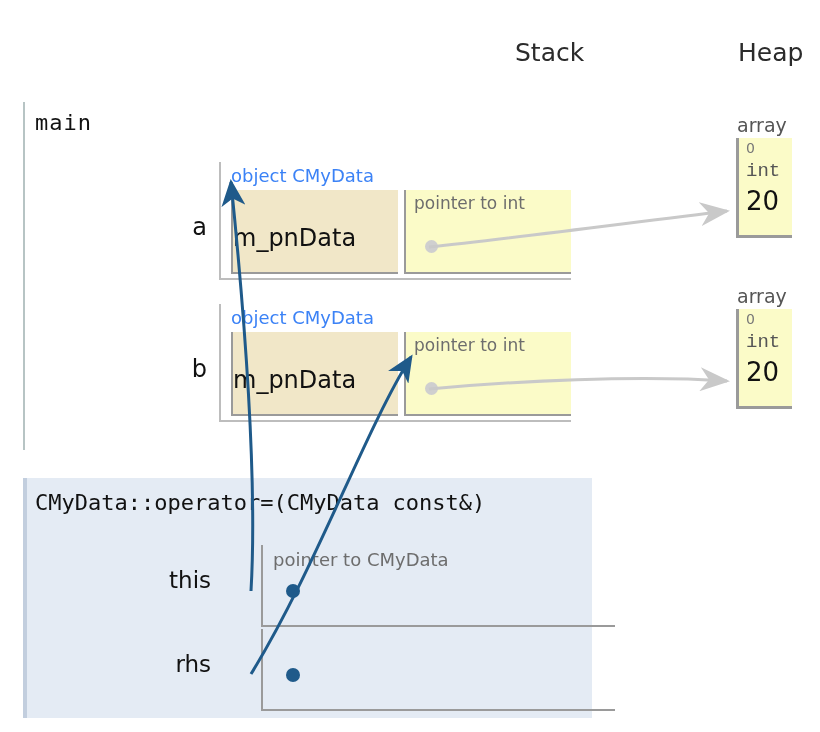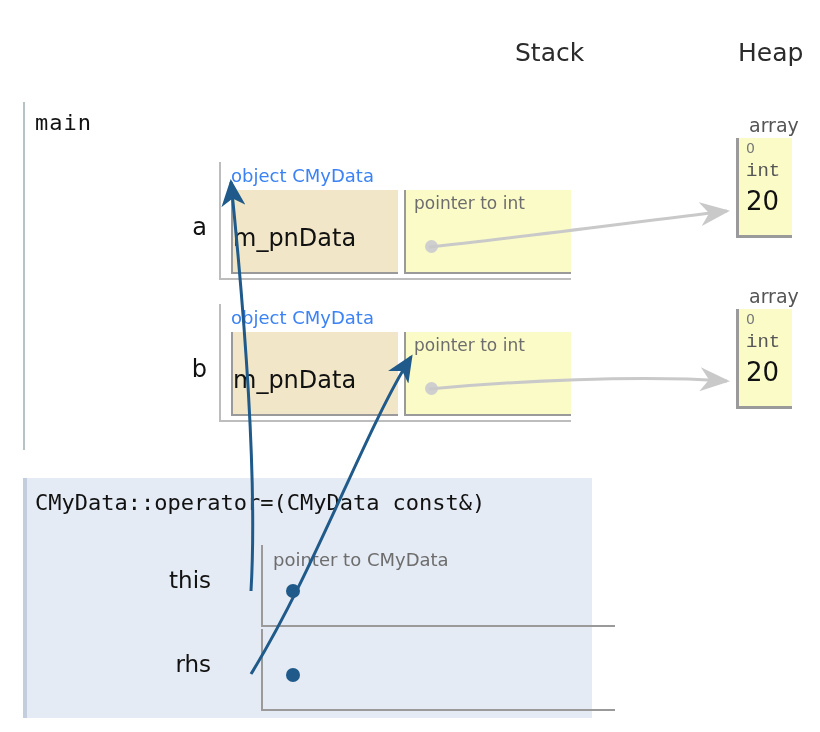--- a/index.html
+++ b/index.html
@@ -36,21 +36,21 @@
   .cell-name{position:absolute;left:0;right:0;top:34px;text-align:left;
              font-size:24px;color:#111;}
   .cell-type{position:absolute;left:8px;top:3px;font-size:17px;color:#6d6d6d;
              white-space:nowrap;}
   .ptr-dot{position:absolute;width:13px;height:13px;border-radius:50%;
            background:#cfcfcf;}
 
   
   .heapcell{position:absolute;box-sizing:border-box;background:#fbfbc8;
             border-left:3px solid #9a9a9a;border-bottom:3px solid #9a9a9a;}
-  .heap-title{position:absolute;font-size:19px;color:#555;white-space:nowrap;margin-left:12px;}
+  .heap-title{position:absolute;font-size:19px;color:#555;white-space:nowrap;}
   .heap-index{position:absolute;left:7px;top:2px;font-size:14px;color:#777;}
   .heap-type{position:absolute;left:7px;top:22px;font-size:19px;color:#555;font-family:Liberation Mono, monospace;}
   .heap-value{position:absolute;left:7px;top:48px;font-size:26px;color:#111;}
 
   
   #fn-frame{position:absolute;left:8px;top:478px;width:569px;height:240px;
             background:#e4ebf4;}
   #fn-accent{position:absolute;left:8px;top:478px;width:4px;height:240px;
              background:#c2cede;}
   #fn-title{position:absolute;left:20px;top:490px;font-size:22px;color:#111;

